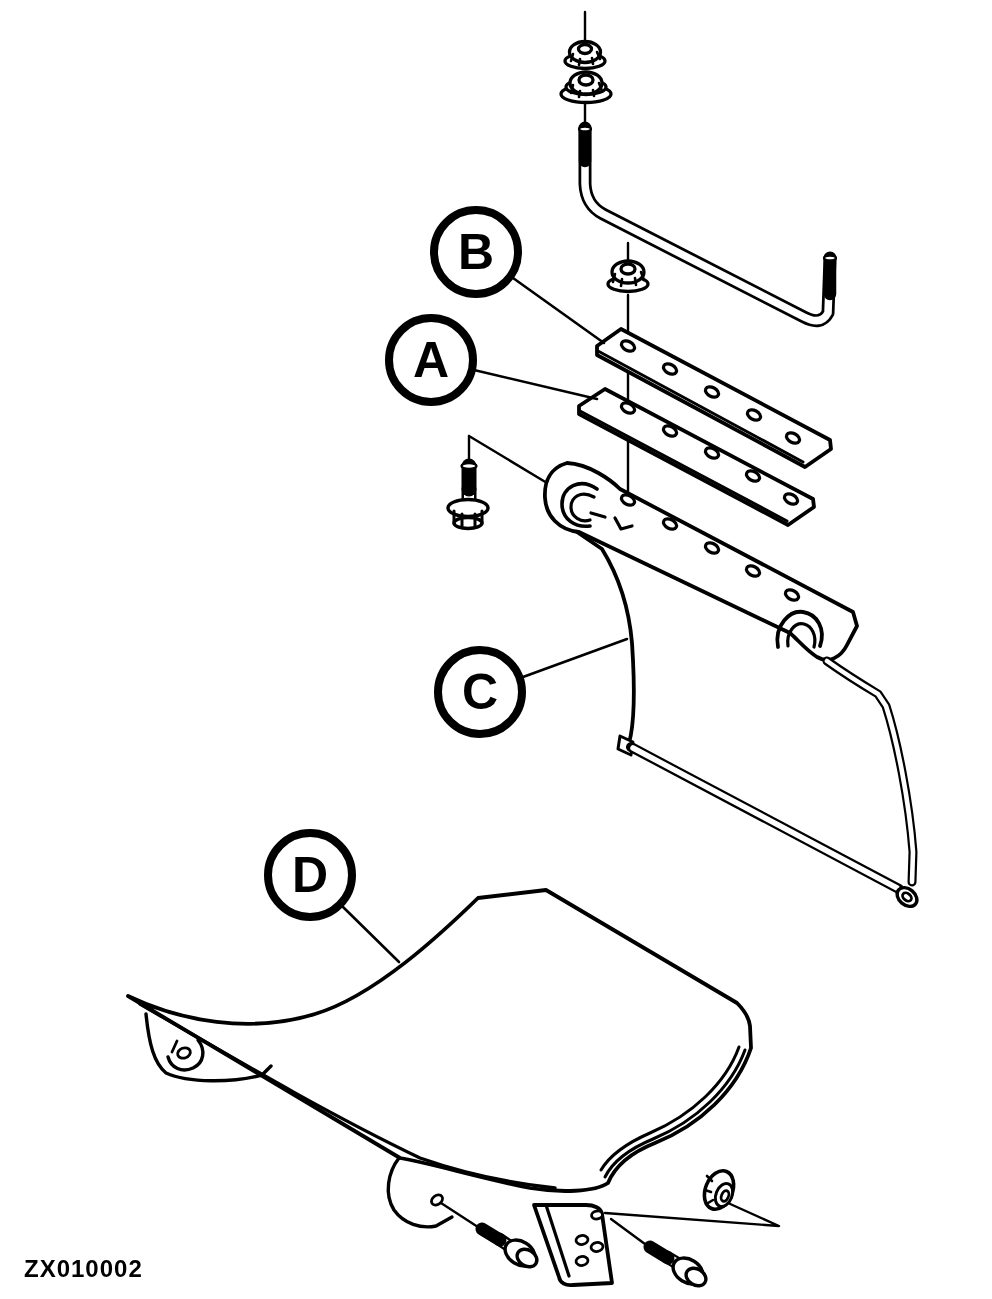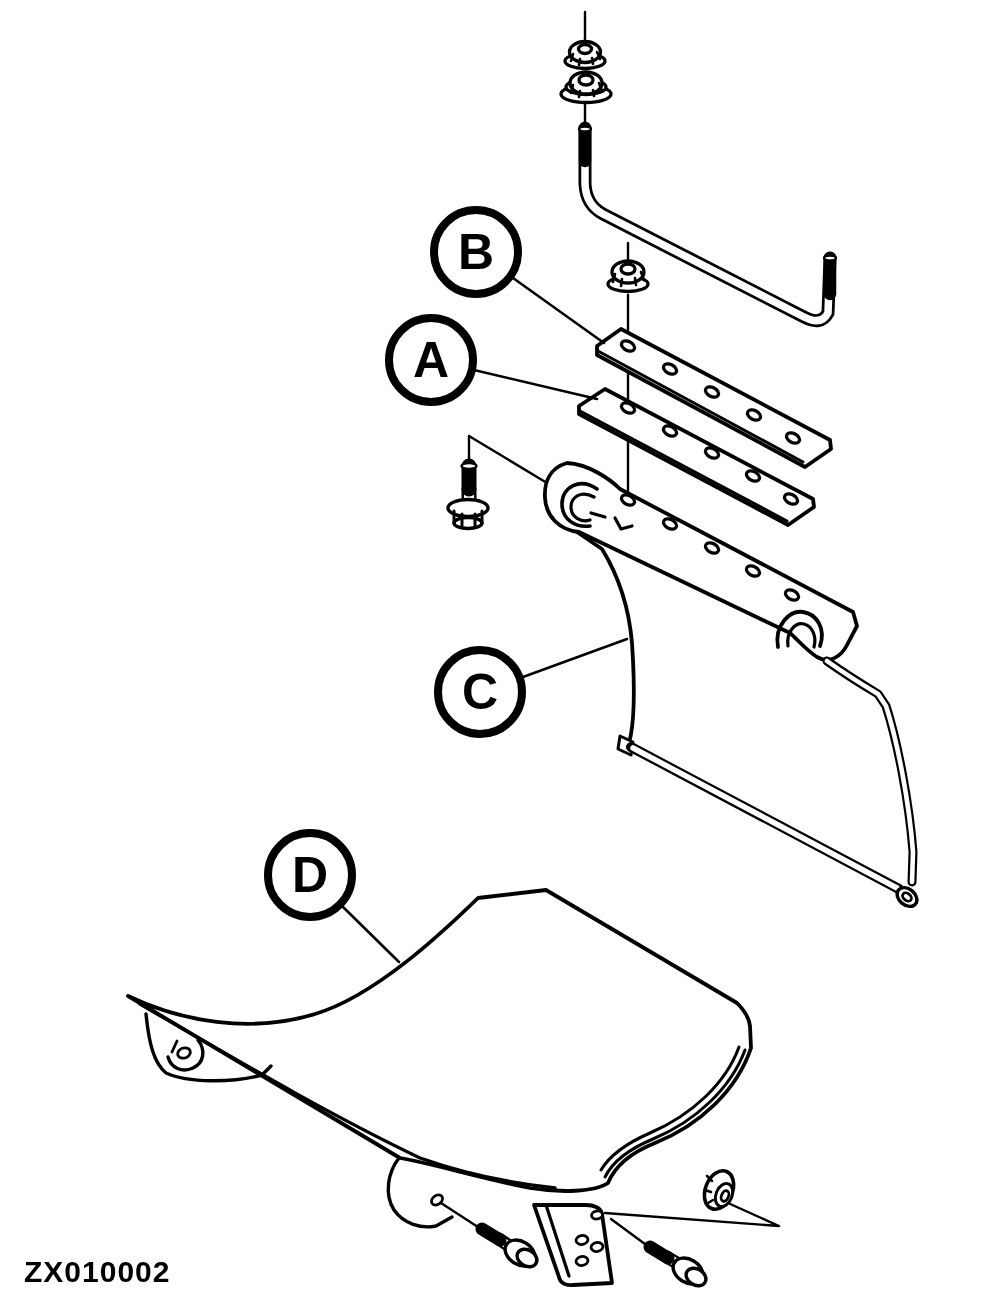--- a/index.html
+++ b/index.html
@@ -5,21 +5,21 @@
   html,body{margin:0;padding:0;}
   body{width:992px;height:1299px;background:#ffffff;position:relative;overflow:hidden;
        font-family:"Liberation Sans",sans-serif;}
   .stage{position:absolute;left:0;top:0;width:992px;height:1299px;}
   svg{position:absolute;left:0;top:0;}
   .callout{position:absolute;box-sizing:border-box;width:92px;height:92px;
            border:8px solid #000;border-radius:50%;background:#fff;
            display:flex;align-items:center;justify-content:center;
            font-weight:700;font-size:50px;color:#000;
            font-family:"Liberation Sans",sans-serif;}
-  .partcode{position:absolute;left:24px;top:1255px;font-weight:700;font-size:30px;
+  .partcode{position:absolute;left:24px;top:1255px;font-weight:700;font-size:24px;
             letter-spacing:1px;color:#000;font-family:"Liberation Sans",sans-serif;}
 </style>
 </head>
 <body>
 
 <div class="stage">
 
 <svg width="992" height="1299" viewBox="0 0 992 1299" fill="none" stroke="#000" stroke-linecap="round" stroke-linejoin="round">
 
   <g stroke-width="2.4">

